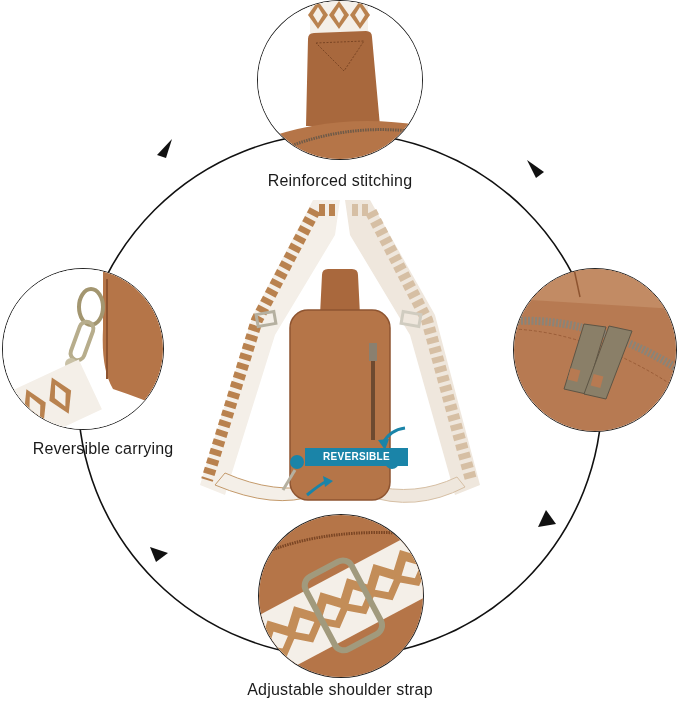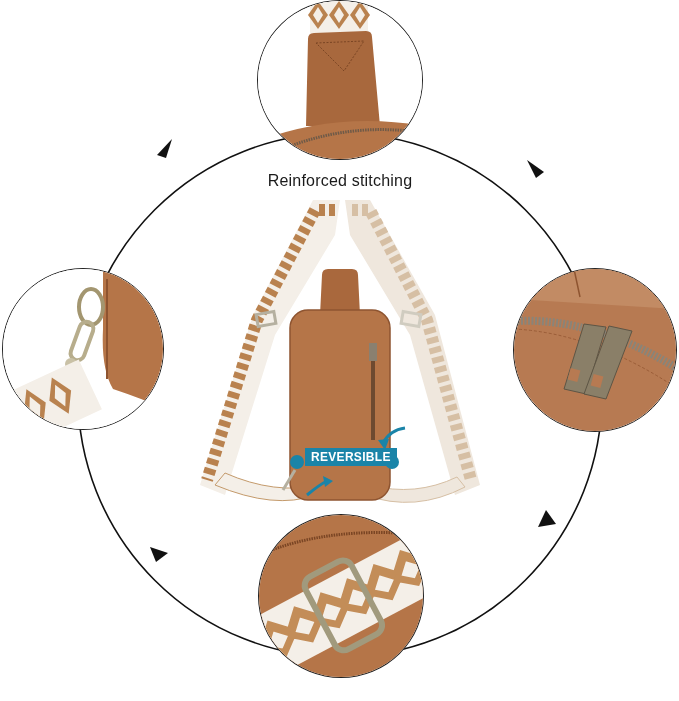--- a/index.html
+++ b/index.html
@@ -1,21 +1,21 @@
 <!DOCTYPE html>
 <html><head>
 <meta charset="utf-8">
 <style>
   html,body{margin:0;padding:0;background:#ffffff;}
   body{width:679px;height:701px;position:relative;overflow:hidden;font-family:"Liberation Sans","DejaVu Sans",sans-serif;}
   .stage{position:absolute;left:0;top:0;width:679px;height:500px;}
   svg.ring{position:absolute;left:0;top:0;}
   .circle{position:absolute;border-radius:50%;border:1.2px solid #222;overflow:hidden;background:#fff;box-sizing:border-box;}
   .label{position:absolute;font-size:16px;color:#1a1a1a;white-space:nowrap;text-align:center;letter-spacing:0.2px;}
-  .badge{position:absolute;background:#1a84a8;color:#fff;font-weight:bold;font-size:12px;letter-spacing:0.3px;padding:2px 6px;line-height:14px;}
+  .badge{position:absolute;background:#1a84a8;color:#fff;font-weight:bold;font-size:10px;letter-spacing:0.3px;padding:2px 18px;line-height:14px;}
 </style>
 </head>
 <body>
 
 <div class="stage">
 
   <svg class="ring" width="679" height="701" viewBox="0 0 679 701">
     <circle cx="340" cy="395" r="262" fill="none" stroke="#111" stroke-width="1.6"></circle>
 
     <g fill="#111">
@@ -61,20 +61,21 @@
       <circle cx="68" cy="95" r="6" fill="#c9c1a6"></circle>
       <g transform="rotate(-25 50 130)">
         <rect x="10" y="105" width="80" height="55" fill="#f4efe8"></rect>
         <polygon points="30,110 42,130 30,150 18,130" fill="#b9824f"></polygon>
         <polygon points="58,110 70,130 58,150 46,130" fill="#b9824f"></polygon>
         <polygon points="30,118 36,130 30,142 24,130" fill="#f4efe8"></polygon>
         <polygon points="58,118 64,130 58,142 52,130" fill="#f4efe8"></polygon>
       </g>
     </svg>
   </div>
+  <div class="label" style="left:3px;top:440px;width:200px;">Reversible carrying</div>
 
   <div class="circle" style="left:513px;top:268px;width:164px;height:164px;">
     <svg width="164" height="164" viewBox="0 0 164 164">
       <rect width="164" height="164" fill="#b77a52"></rect>
       <path d="M0,0 L164,0 L164,40 L0,30 Z" fill="#c28b64"></path>
       <path d="M60,0 L66,28" stroke="#8e5430" stroke-width="1.5"></path>
       <path d="M0,52 Q80,48 164,100" fill="none" stroke="#8a8478" stroke-width="8" stroke-dasharray="2,1.5"></path>
       <path d="M0,60 Q80,64 164,120" fill="none" stroke="#9a5d38" stroke-width="1" stroke-dasharray="3,2"></path>
       <g fill="#8a7f68" stroke="#5d5545" stroke-width="1">
         <path d="M70,55 L92,58 L72,125 L50,120 Z"></path>
@@ -90,20 +91,21 @@
       <rect width="166" height="164" fill="#b57548"></rect>
       <path d="M0,40 Q70,10 166,20" fill="none" stroke="#7a4524" stroke-width="3" stroke-dasharray="1.5,1"></path>
       <g transform="rotate(-28 83 90)">
         <rect x="-20" y="60" width="210" height="62" fill="#f4efe8"></rect>
         <path d="M-20,75 l15,15 l15,-15 l15,15 l15,-15 l15,15 l15,-15 l15,15 l15,-15 l15,15 l15,-15 l15,15 l15,-15 l15,15" fill="none" stroke="#c38d58" stroke-width="9"></path>
         <path d="M-20,105 l15,-12 l15,12 l15,-12 l15,12 l15,-12 l15,12 l15,-12 l15,12 l15,-12 l15,12 l15,-12 l15,12 l15,-12" fill="none" stroke="#c38d58" stroke-width="7"></path>
         <rect x="58" y="50" width="52" height="82" rx="10" fill="none" stroke="#a19a7d" stroke-width="6"></rect>
       </g>
     </svg>
   </div>
+  <div class="label" style="left:225px;top:681px;width:230px;">Adjustable shoulder strap</div>
 
   <div style="position:absolute;left:195px;top:195px;width:290px;height:320px;">
     <svg width="290" height="320" viewBox="0 0 290 320">
 
       <path d="M145,5 L118,5 L58,120 L5,290 L30,300 L80,140 L140,40 Z" fill="#f4efe8"></path>
       <path d="M140,15 L120,15 L62,125 L12,285" fill="none" stroke="#b9824f" stroke-width="12" stroke-dasharray="6,4"></path>
 
       <path d="M150,5 L175,5 L240,120 L285,290 L260,300 L215,140 L155,40 Z" fill="#efe7dd"></path>
       <path d="M157,15 L175,15 L232,125 L276,285" fill="none" stroke="#d6bfa4" stroke-width="12" stroke-dasharray="6,4"></path>
 

